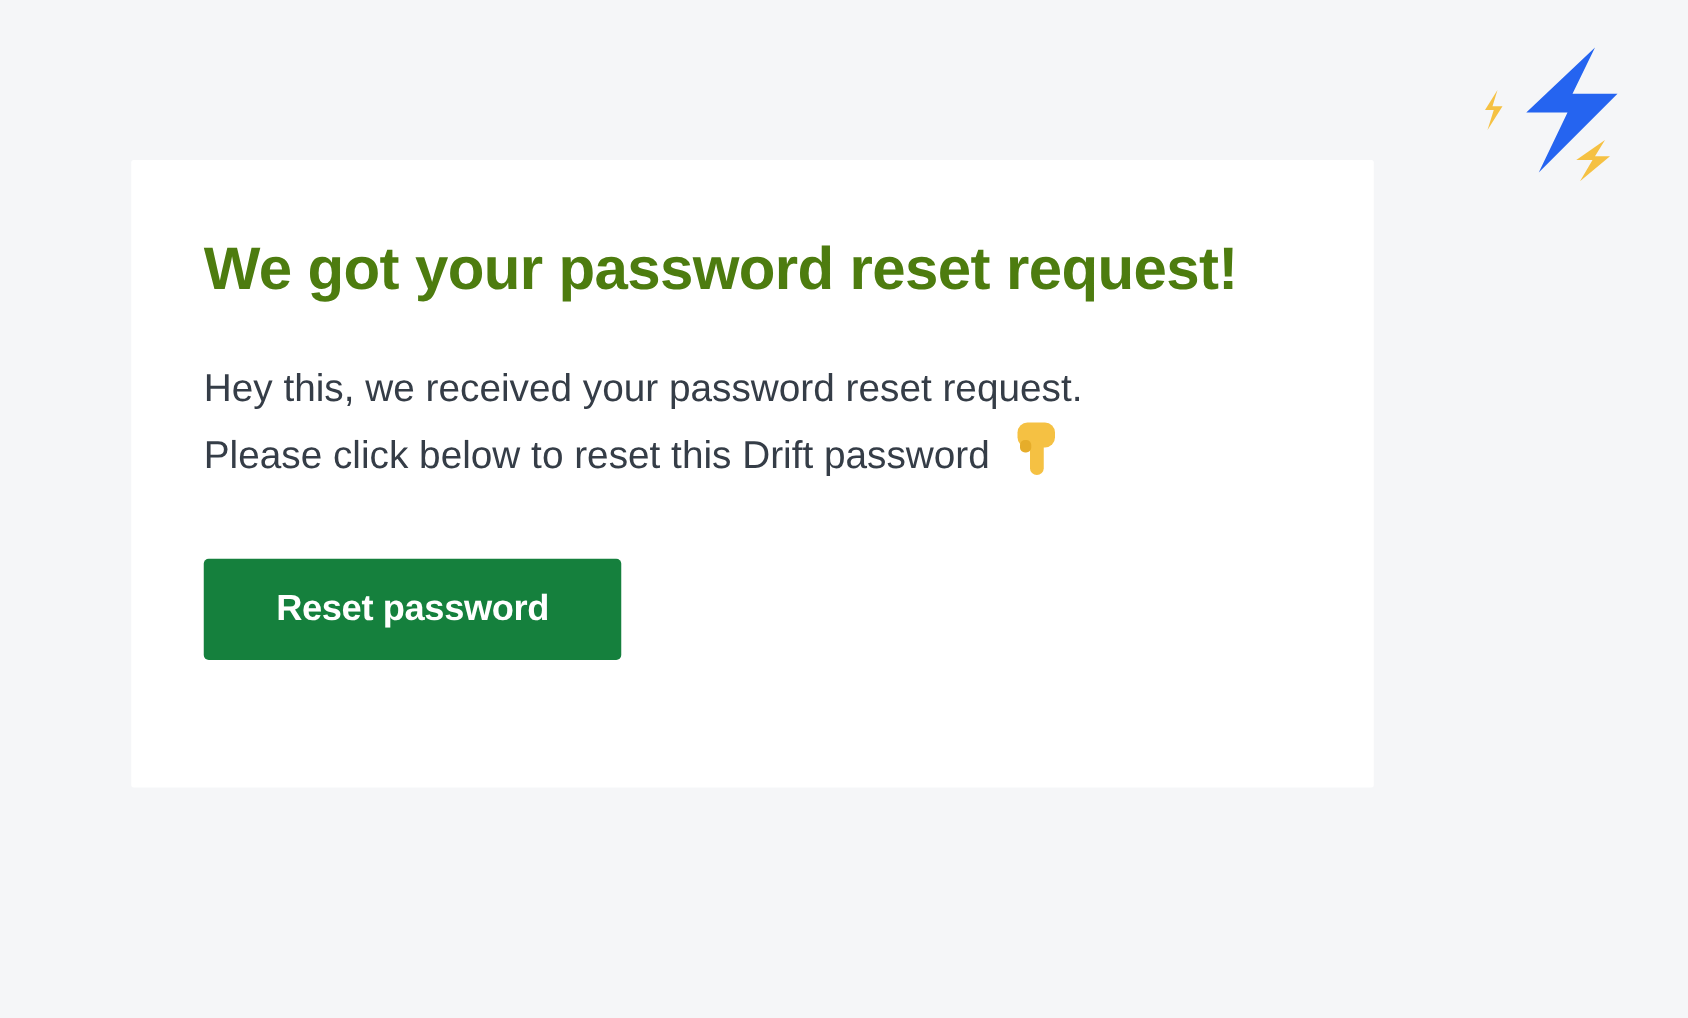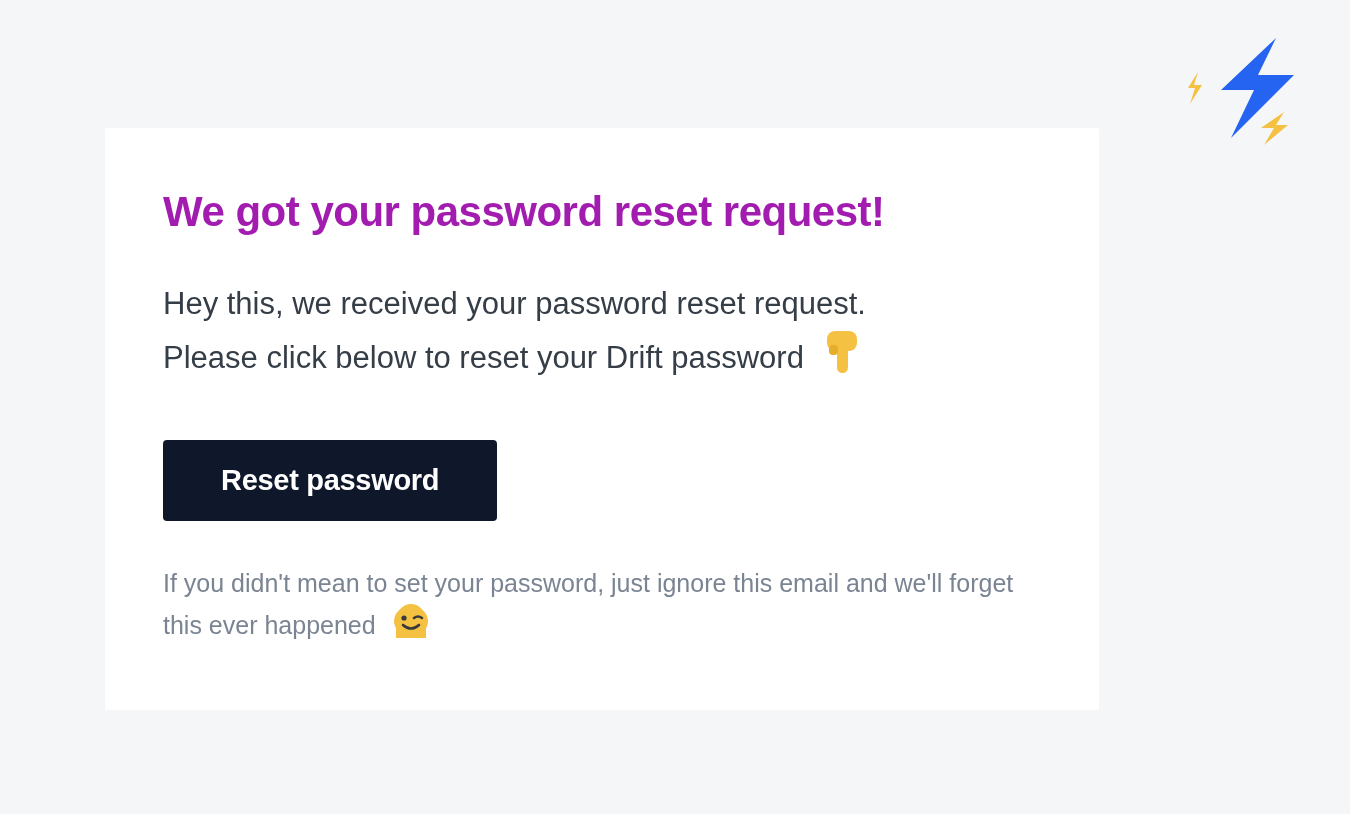--- a/index.html
+++ b/index.html
@@ -17,40 +17,40 @@
     }
     .card {
       background-color: #ffffff;
       width: 994px;
       margin-left: 105px;
       margin-top: 128px;
       padding: 60px 58px 60px 58px;
       border-radius: 2px;
     }
     .heading {
-      font-size: 42px;
+      font-size: 48px;
       font-weight: 700;
-      color: #a21caf;
+      color: #4d7c0f;
       letter-spacing: -0.5px;
       margin-bottom: 44px;
     }
     .body-text {
       font-size: 31px;
       color: #353d47;
       line-height: 1.58;
       margin-bottom: 50px;
     }
     .point-down-icon {
       display: inline-block;
       vertical-align: middle;
       margin-left: 10px;
     }
     .reset-button {
       display: inline-block;
-      background-color: #0f172a;
+      background-color: #15803d;
       color: #ffffff;
       font-size: 29px;
       font-weight: 600;
       padding: 24px 58px;
       border: none;
       border-radius: 4px;
       cursor: pointer;
       letter-spacing: -0.3px;
       margin-bottom: 42px;
     }
@@ -88,45 +88,28 @@
       <path d="M 118 82 L 95 98 L 108 98 L 98 115 L 122 95 L 110 95 Z" fill="#f5c143"></path>
     </g>
   </svg>
 </div>
 
 <div class="card">
   <h1 class="heading">We got your password reset request!</h1>
 
   <p class="body-text">
     <span>Hey this, we received your password reset request.</span><br>
-    <span>Please click below to reset your Drift password</span>
+    <span>Please click below to reset this Drift password</span>
     <span class="point-down-icon">
       <svg width="38" height="46" viewBox="0 0 38 46">
 
         <rect x="4" y="2" width="30" height="20" rx="8" fill="#f5c143"></rect>
 
         <rect x="14" y="16" width="11" height="28" rx="5.5" fill="#f5c143"></rect>
 
         <rect x="6" y="16" width="9" height="10" rx="4" fill="#e6ad2a"></rect>
       </svg>
     </span>
   </p>
 
   <button class="reset-button">Reset password</button>
 
-  <p class="footer-text">
-    <span>If you didn't mean to set your password, just ignore this email and we'll forget this ever happened</span>
-    <span class="wink-icon">
-      <svg width="40" height="34" viewBox="0 0 40 34">
-        <path d="M 5 34 L 5 17 A 15 15 0 0 1 35 17 L 35 34 Z" fill="#f5c143"></path>
-        <path d="M 5 17 A 15 17 0 0 1 35 17 L 35 20 A 15 14 0 0 0 5 20 Z" fill="#f5c143"></path>
-        <rect x="0" y="20" width="40" height="20" fill="none"></rect>
-        <ellipse cx="20" cy="17" rx="17" ry="15" fill="#f5c143"></ellipse>
-
-        <circle cx="13" cy="14" r="2.6" fill="#3a3a3a"></circle>
-
-        <path d="M 23 14 Q 27 11 31 14" stroke="#3a3a3a" stroke-width="2.6" fill="none" stroke-linecap="round"></path>
-
-        <path d="M 12 21 Q 20 28 28 21" stroke="#3a3a3a" stroke-width="2.6" fill="none" stroke-linecap="round"></path>
-      </svg>
-    </span>
-  </p>
 </div>
 
 </body></html>

